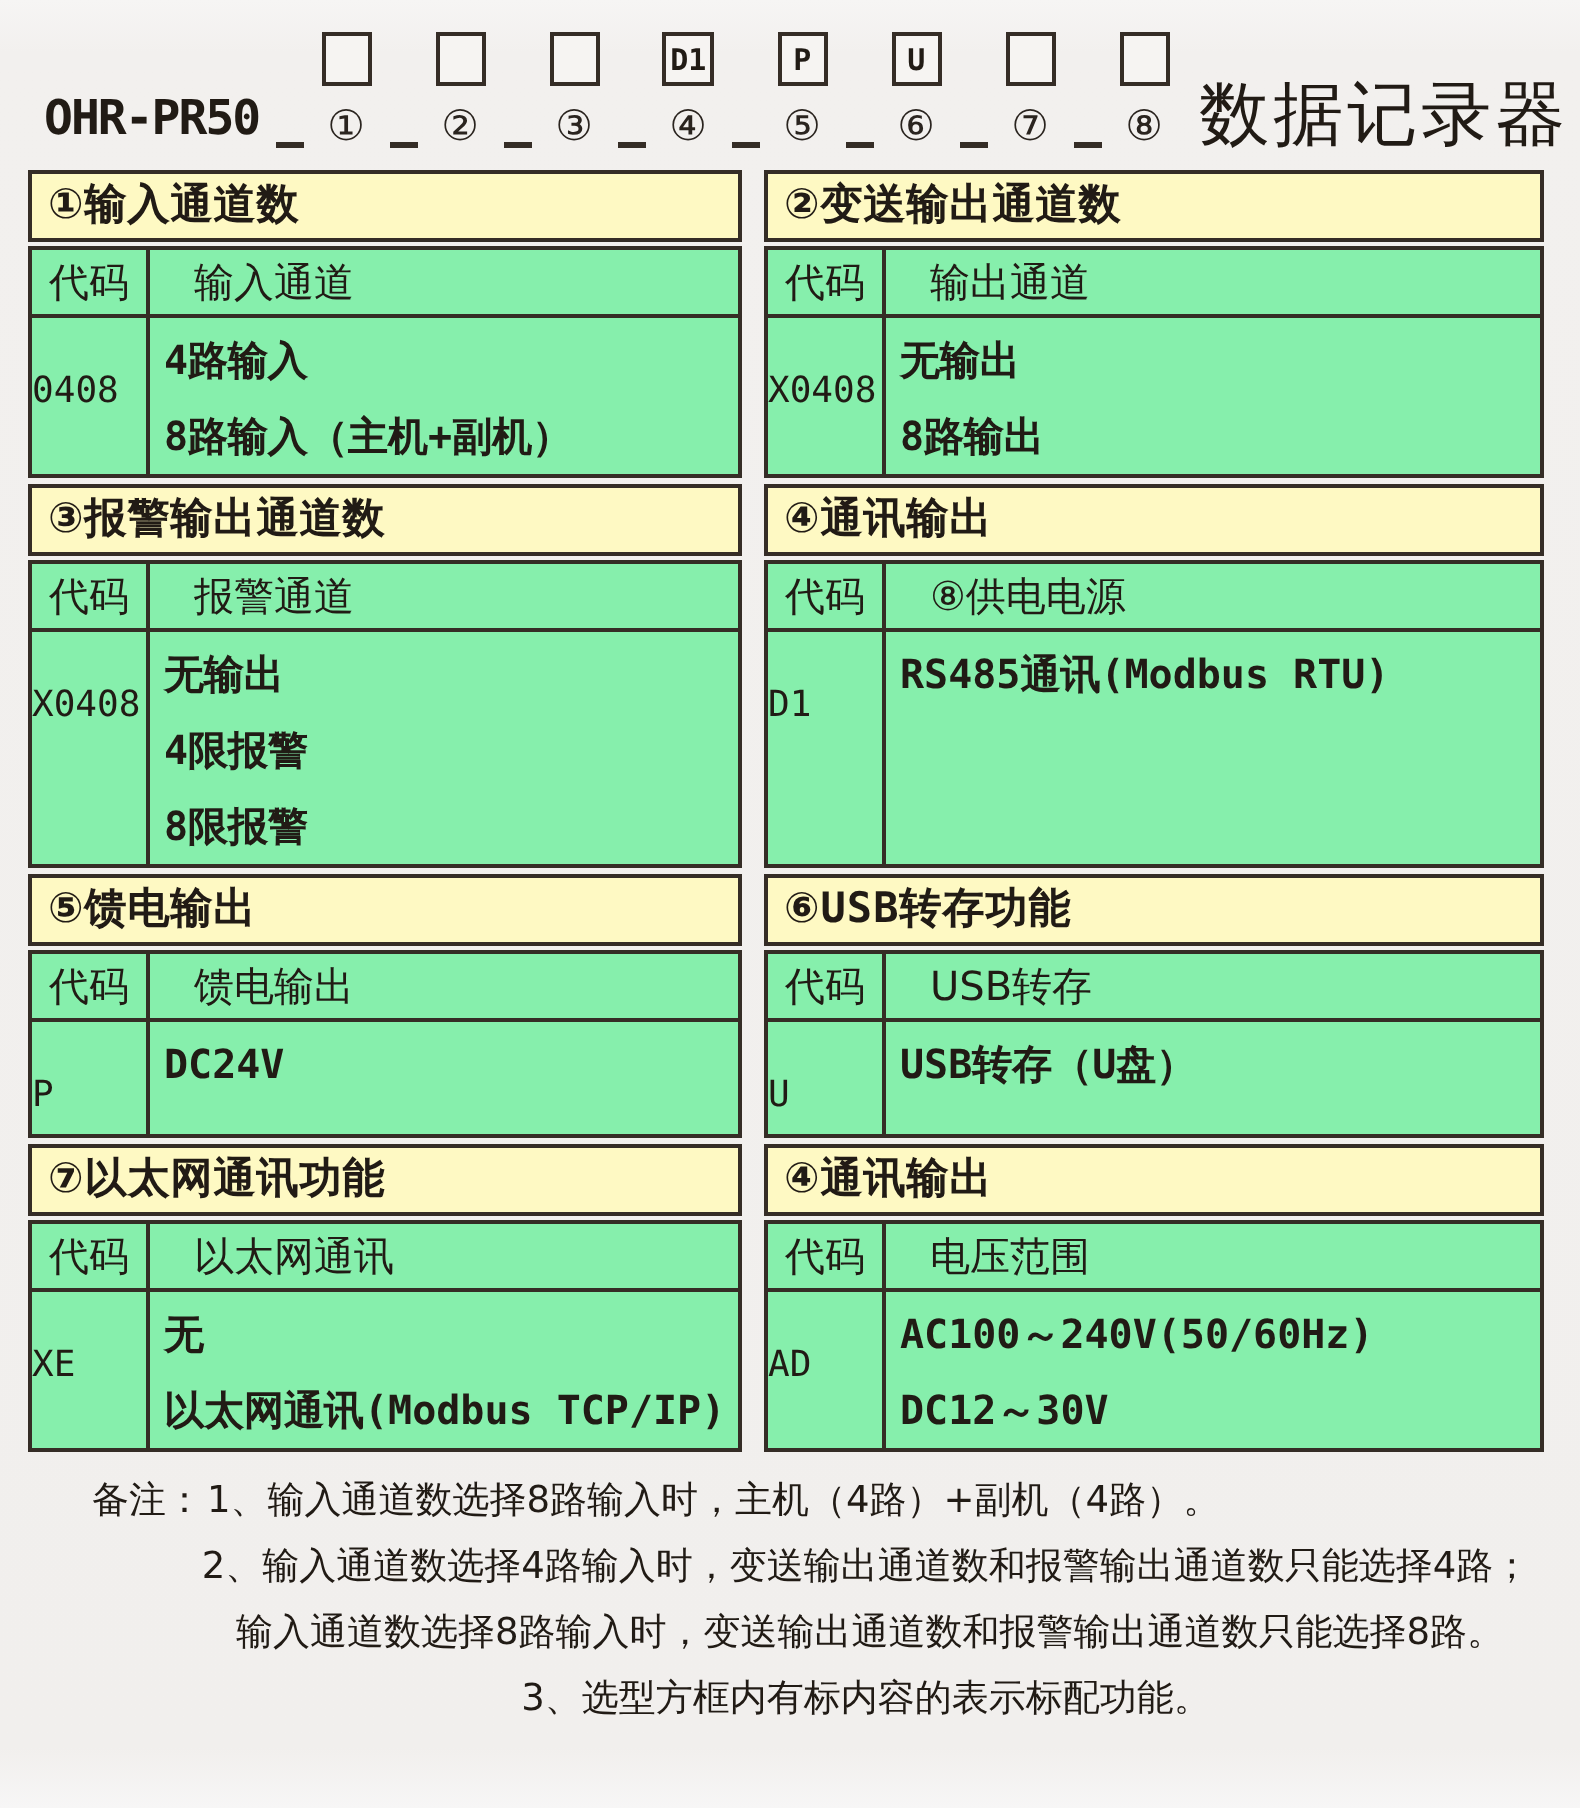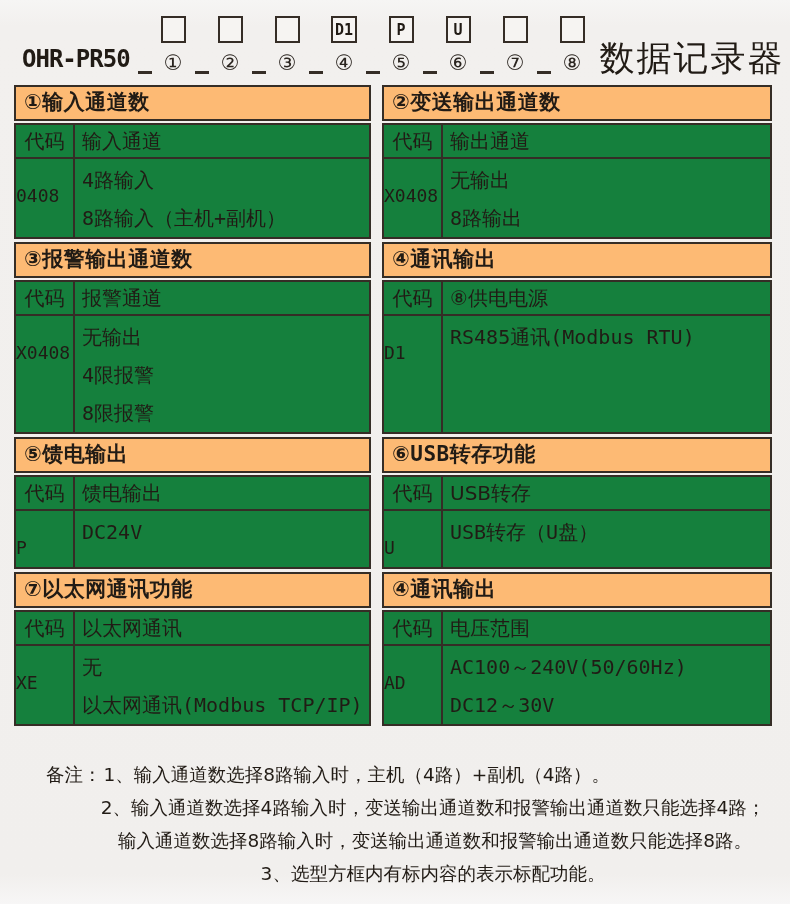--- a/index.html
+++ b/index.html
@@ -34,47 +34,48 @@
   
   .grid {
     margin-top: 11px;
     display: grid;
     grid-template-columns: 357px 390px;
     column-gap: 11px;
     row-gap: 3px;
   }
   .section { display: flex; flex-direction: column; }
   .sec-title {
-    border: 2.5px solid #352d26; background: #fdba74;
+    border: 2.5px solid #352d26; background: #fef9c3;
     font-weight: bold; font-size: 21px; height: 36px; line-height: 30px;
     padding-left: 8px; letter-spacing: 0.5px;
     font-family: "DejaVu Sans Mono", "DejaVu Sans", sans-serif;
   }
   .sec-table {
-    margin-top: 2px; border: 2.5px solid #352d26; background: #15803d;
+    margin-top: 2px; border: 2.5px solid #352d26; background: #86efac;
     flex: 1; display: flex; flex-direction: column;
   }
   .sec-head { display: grid; grid-template-columns: 57px 1fr; border-bottom: 2px solid #352d26; height: 34px; flex: none; }
   .sec-head .code-col { text-align: center; font-size: 20px; line-height: 32px; }
-  .sec-head .desc-col { border-left: 2px solid #352d26; padding-left: 7px; font-size: 20px; line-height: 32px; white-space: nowrap; }
+  .sec-head .desc-col { border-left: 2px solid #352d26; padding-left: 22px; font-size: 20px; line-height: 32px; white-space: nowrap; }
   .sec-body { flex: 1; display: grid; grid-template-columns: 57px 1fr; }
   .codes { display: flex; flex-direction: row; padding-top: 18px; }
   .codes span {
     height: 38px; line-height: 38px; text-align: center;
     font-family: "DejaVu Sans Mono", "Liberation Mono", monospace;
     font-size: 18px;
   }
   .descs { border-left: 2px solid #352d26; display: flex; flex-direction: column; padding-top: 2px; }
   .descs span {
     height: 38px; line-height: 38px; padding-left: 7px; font-size: 20px; white-space: nowrap;
     font-family: "DejaVu Sans Mono", "DejaVu Sans", sans-serif;
+    font-weight: bold;
   }
 
   
-  .notes { margin-top: 32px; font-size: 18.5px; padding-left: 32px; }
+  .notes { margin-top: 8px; font-size: 18.5px; padding-left: 32px; }
   .note-line { line-height: 33px; white-space: nowrap; }
   .note-line.ind-1 { padding-left: 48px; text-align: center; }
   .note-line.ind-2 { padding-left: 72px; }
   .notes-label { margin-right: 2px; }
 </style>
 </head>
 <body>
 
 <div class="page">
 

